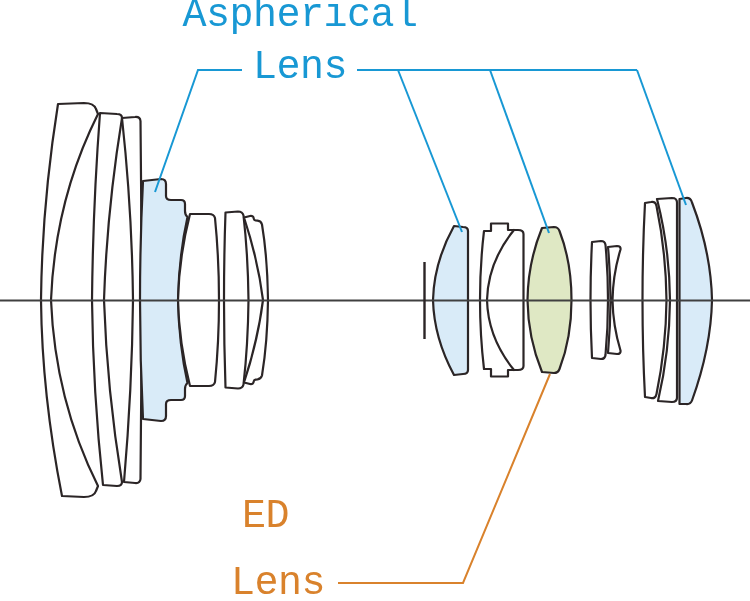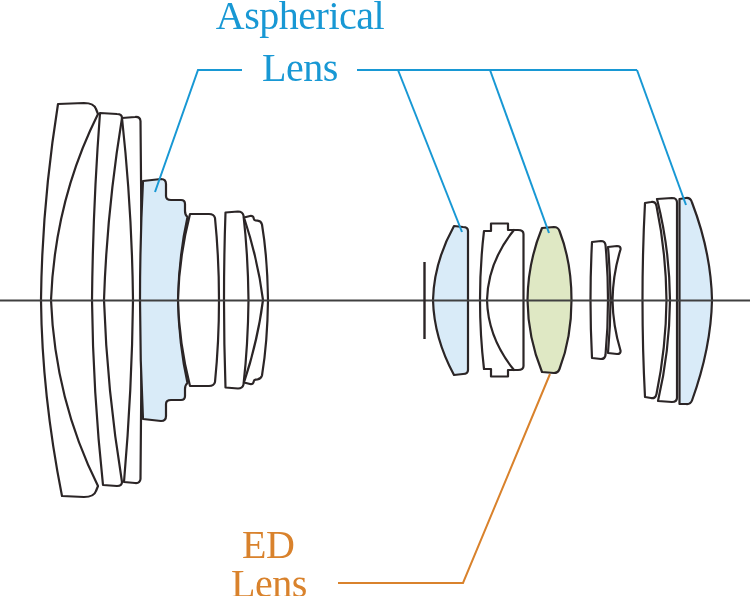--- a/index.html
+++ b/index.html
@@ -6,21 +6,21 @@
     margin: 0;
     padding: 0;
     background: #ffffff;
   }
   #stage {
     position: relative;
     width: 750px;
     height: 596px;
     background: var(--color-background, #fff);
     overflow: hidden;
-    font-family: Liberation Serif, serif;
+    font-family: Liberation Mono, monospace;
   }
   #lens-svg {
     position: absolute;
     left: 0;
     top: 0;
   }
   .lens-outline {
     fill: #ffffff;
     stroke: var(--color-outline, #2b2526);
     stroke-width: 2.2;
@@ -179,16 +179,16 @@
       <path class="leader-aspherical" d="M398,70 L462,232"></path>
       <path class="leader-aspherical" d="M490,70 L549,233"></path>
       <path class="leader-aspherical" d="M637,70 L686,205"></path>
     </g>
     <path class="leader-ed" d="M338,583 L463,583 L550,374"></path>
   </svg>
 
   <div class="diagram-label label-aspherical" style="top:-4px">Aspherical</div>
   <div class="diagram-label label-aspherical" style="top:48px">Lens</div>
 
-  <div class="diagram-label label-ed" style="left:242px; top:525px">ED</div>
+  <div class="diagram-label label-ed" style="left:242px; top:497px">ED</div>
   <div class="diagram-label label-ed" style="left:231px; top:564px">Lens</div>
 
 </div>
 
 </body></html>

